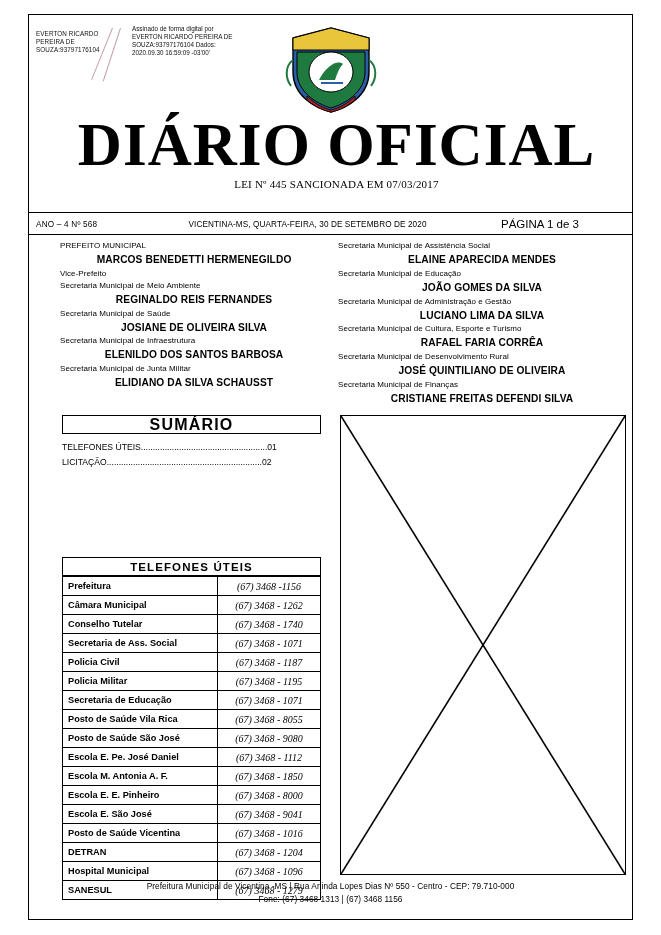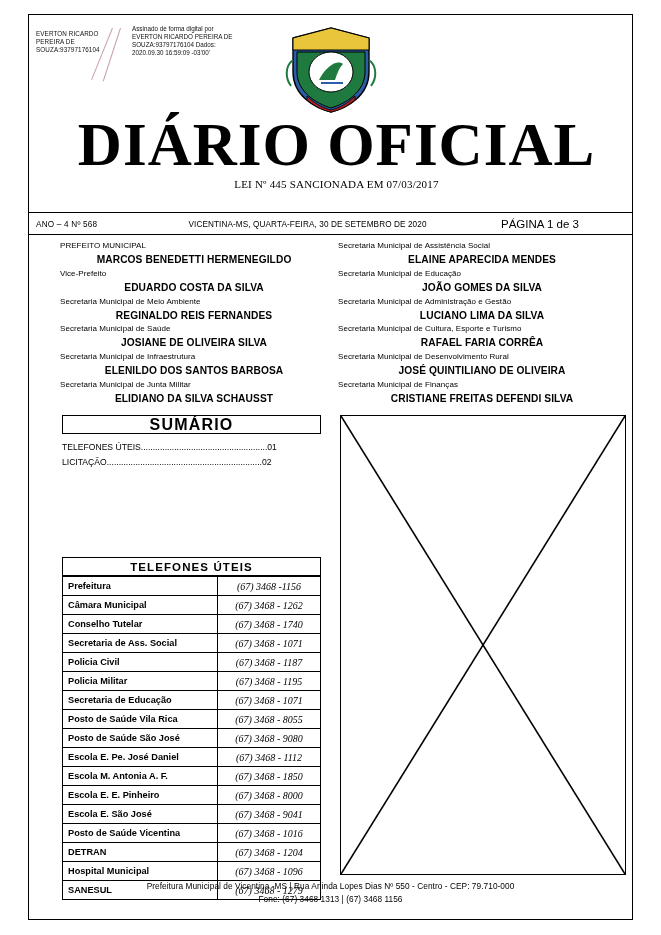--- a/index.html
+++ b/index.html
@@ -327,21 +327,20 @@
     <span class="hdr-ano">ANO – 4 Nº 568</span>
     <span class="hdr-mid">VICENTINA-MS, QUARTA-FEIRA, 30 DE SETEMBRO DE 2020</span>
     <span class="hdr-pag">PÁGINA 1 de 3</span>
   </div>
 
   <div class="officials">
     <div class="col left">
       <div class="role">PREFEITO MUNICIPAL</div>
       <div class="person">MARCOS BENEDETTI HERMENEGILDO</div>
       <div class="role">Vice-Prefeito</div>
-      <div class="person">EDUARDO COSTA DA SILVA</div>
       <div class="role">Secretaria Municipal de Meio Ambiente</div>
       <div class="person">REGINALDO REIS FERNANDES</div>
       <div class="role">Secretaria Municipal de Saúde</div>
       <div class="person">JOSIANE DE OLIVEIRA SILVA</div>
       <div class="role">Secretaria Municipal de Infraestrutura</div>
       <div class="person">ELENILDO DOS SANTOS BARBOSA</div>
       <div class="role">Secretaria Municipal de Junta Militar</div>
       <div class="person">ELIDIANO DA SILVA SCHAUSST</div>
     </div>
     <div class="col right">

